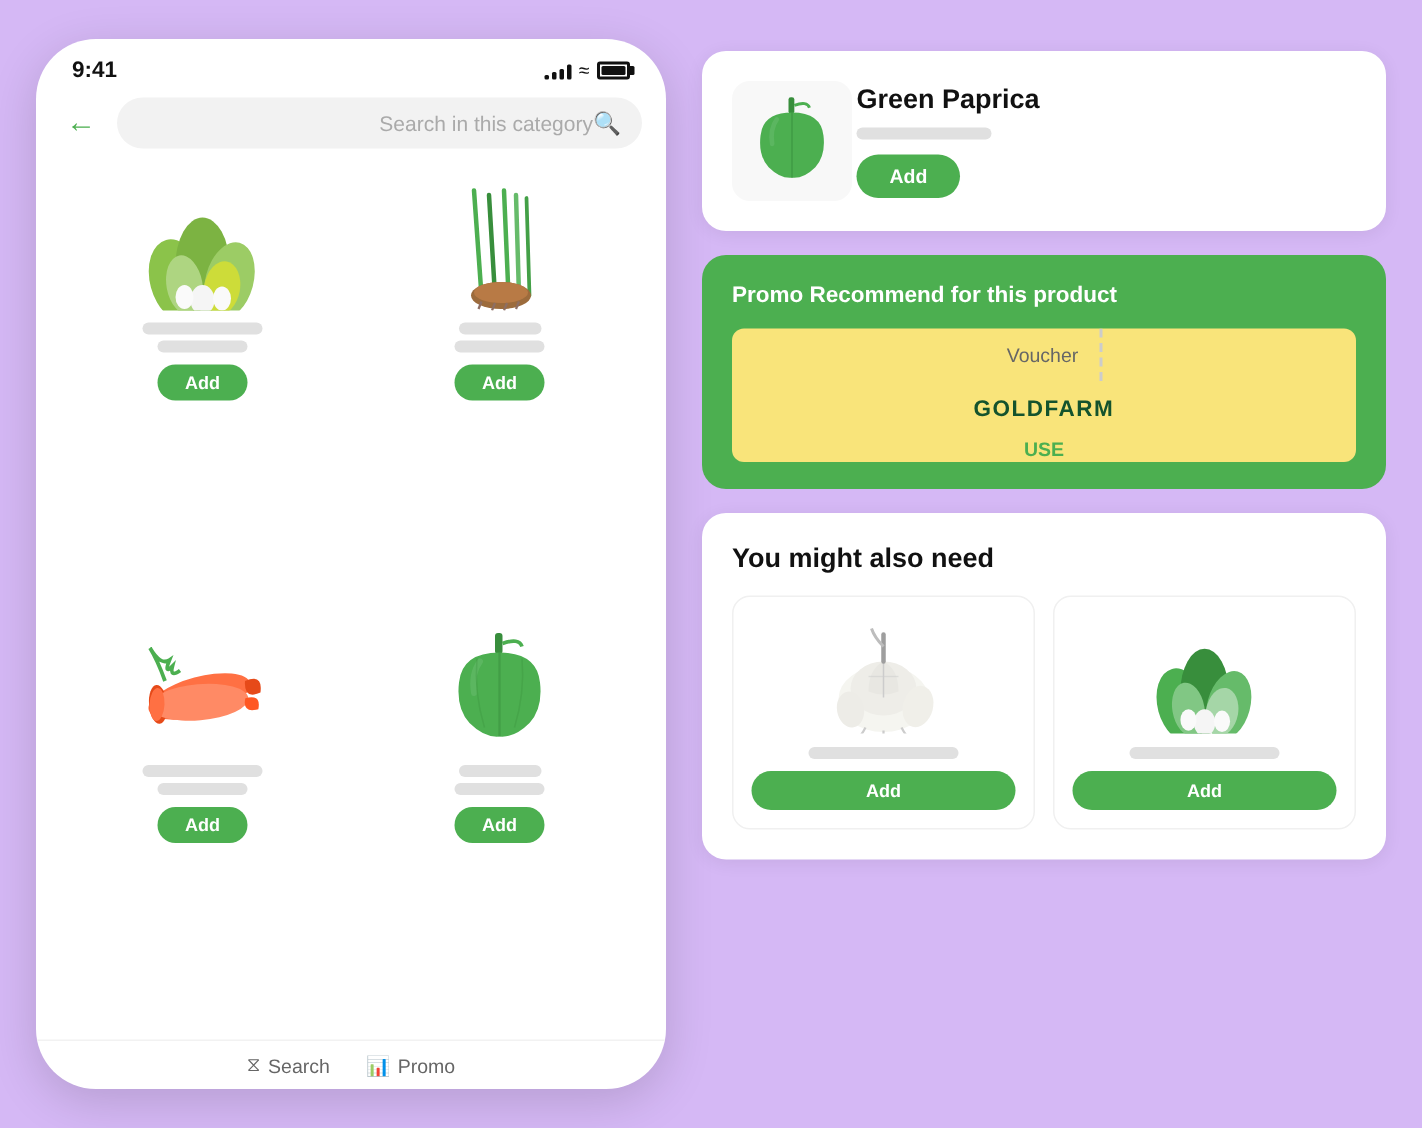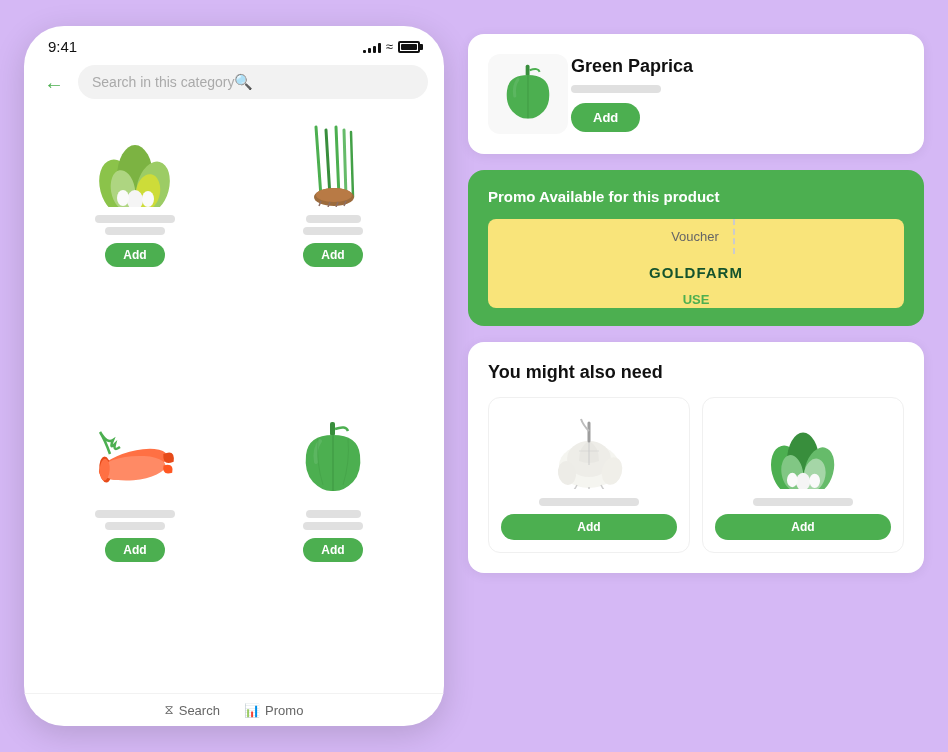--- a/index.html
+++ b/index.html
@@ -37,21 +37,21 @@
 
     .status-bar {
       display: flex;
       justify-content: space-between;
       align-items: center;
       padding: 12px 24px 6px;
     }
 
     .status-time {
       font-size: 15px;
-      font-weight: 400;
+      font-weight: 700;
       color: #111;
     }
 
     .status-icons {
       display: flex;
       align-items: center;
       gap: 5px;
     }
 
     .signal-bars {
@@ -117,21 +117,21 @@
       flex-shrink: 0;
     }
 
     .search-input-wrap {
       flex: 1;
       background: #f2f2f2;
       border-radius: 24px;
       padding: 8px 14px;
       display: flex;
       align-items: center;
-      justify-content: flex-start;
+      justify-content: flex-end;
     }
 
     .search-placeholder {
       color: #aaa;
       font-size: 14px;
     }
 
     .search-icon-ph {
       color: #bbb;
       font-size: 15px;
@@ -533,21 +533,21 @@
         </div>
         <div class="recommend-info">
           <div class="recommend-name">Green Paprica</div>
           <div class="recommend-price-bar"></div>
           <button class="recommend-add-btn">Add</button>
         </div>
       </div>
     </div>
 
     <div class="promo-card">
-      <div class="promo-title">Promo Available for this product</div>
+      <div class="promo-title">Promo Recommend for this product</div>
       <div class="voucher-row">
         <span class="voucher-label">Voucher</span>
         <span class="voucher-code">GOLDFARM</span>
         <button class="voucher-use-btn">USE</button>
       </div>
     </div>
 
     <div class="card">
       <div class="card-title">You might also need</div>
       <div class="suggestions-grid">

